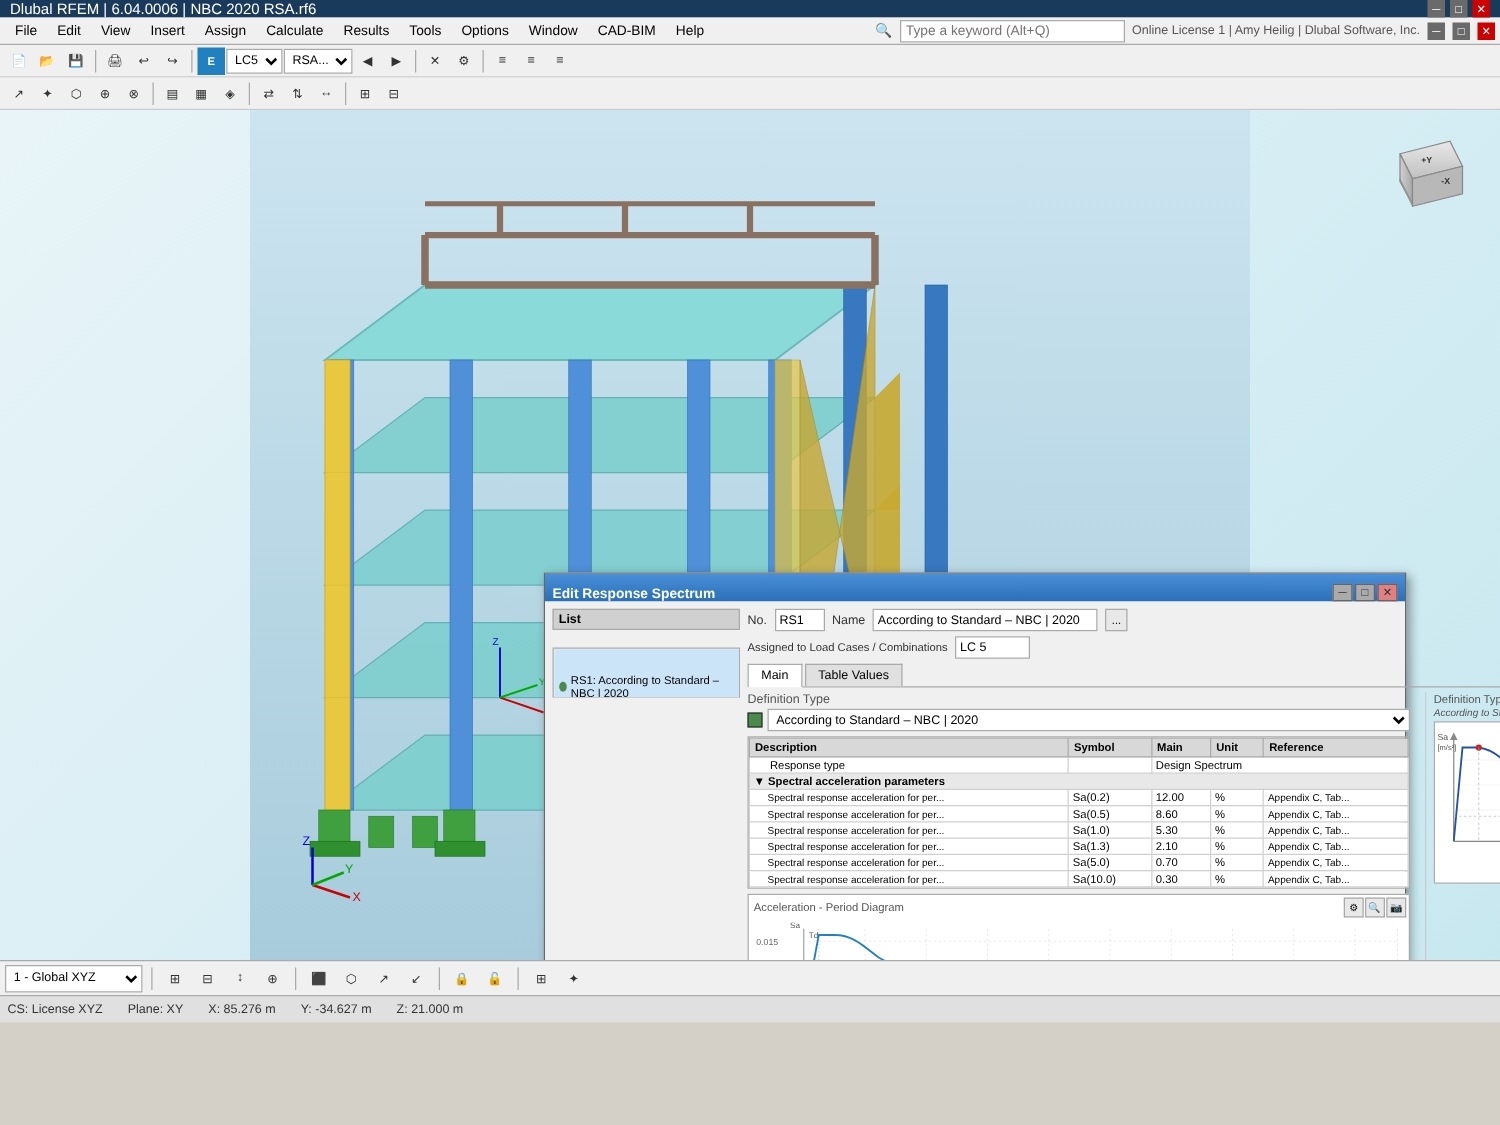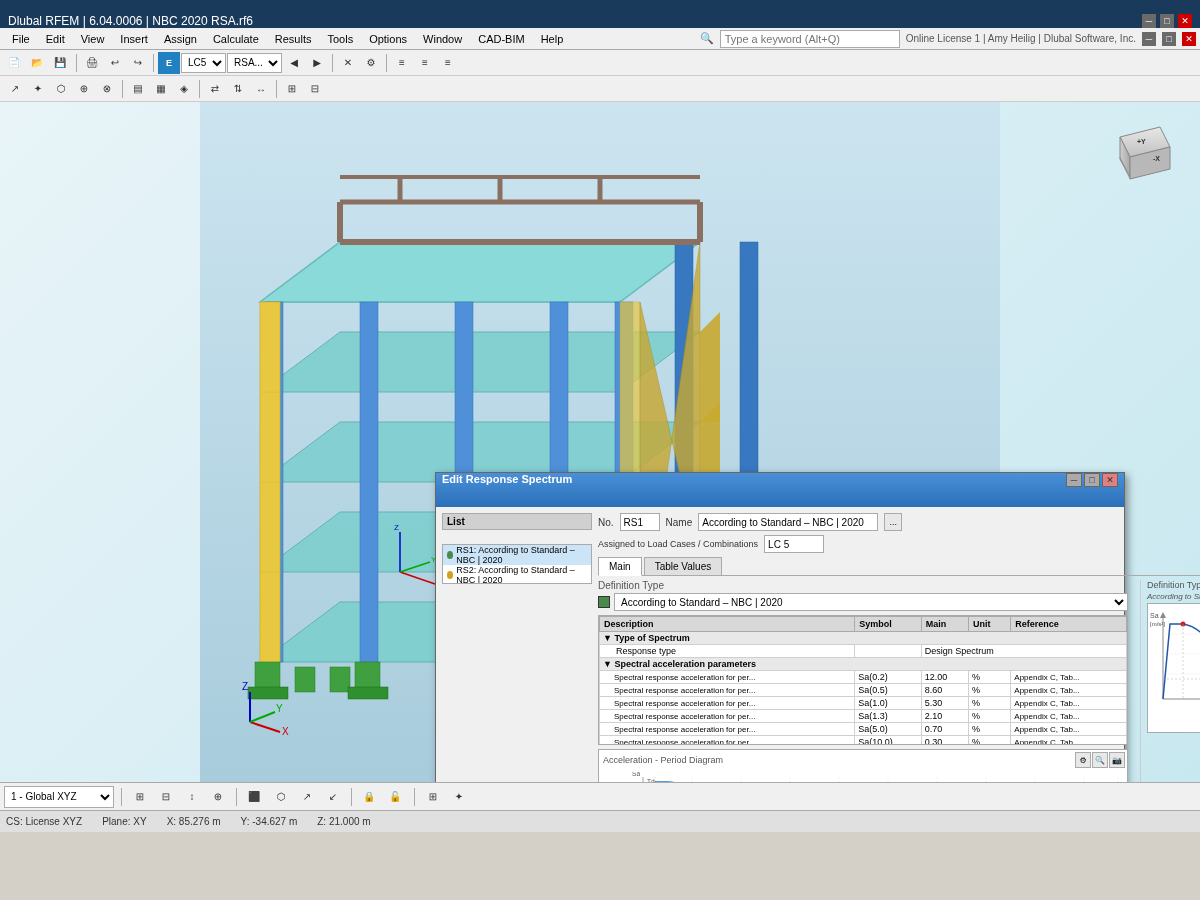--- a/index.html
+++ b/index.html
@@ -1,52 +1,52 @@
 <!DOCTYPE html>
 <html><head>
   <meta charset="utf-8">
   <style>
     * { box-sizing: border-box; margin: 0; padding: 0; }
     body { font-family: 'Segoe UI', Tahoma, Geneva, Verdana, sans-serif; font-size: 11px; background: #d4d0c8; overflow: hidden; width: 1200px; height: 900px; }
     
     
-    .title-bar { background: #1a3a5c; color: white; height: 28px; display: flex; align-items: flex-end; justify-content: space-between; padding: 0 8px; font-size: 12px; }
+    .title-bar { background: #1a3a5c; color: white; height: 14px; display: flex; align-items: flex-end; justify-content: space-between; padding: 0 8px; font-size: 12px; }
     .title-bar-buttons { display: flex; gap: 4px; }
     .title-btn { width: 14px; height: 14px; border: none; cursor: pointer; font-size: 9px; display: flex; align-items: center; justify-content: center; background: #6a6a6a; color: white; }
     .title-btn.close { background: #c00; }
     
     
     .menu-bar { background: #f0f0f0; height: 22px; display: flex; align-items: center; border-bottom: 1px solid #aaa; padding: 0 4px; }
     .menu-bar-left { display: flex; align-items: center; gap: 0; }
     .menu-item { padding: 2px 8px; cursor: pointer; font-size: 11px; white-space: nowrap; }
     .menu-bar-right { margin-left: auto; display: flex; align-items: center; gap: 6px; font-size: 11px; color: #555; }
     .search-box { border: 1px solid #aaa; padding: 1px 4px; height: 18px; width: 180px; font-size: 11px; color: #888; }
     
     
     .toolbar { background: #f0f0f0; height: 26px; display: flex; align-items: center; padding: 2px 4px; border-bottom: 1px solid #ccc; gap: 1px; flex-wrap: nowrap; }
     .toolbar-separator { width: 1px; height: 18px; background: #aaa; margin: 0 3px; }
     .tb-btn { width: 22px; height: 22px; border: 1px solid transparent; background: transparent; cursor: pointer; display: flex; align-items: center; justify-content: center; font-size: 10px; color: #333; }
     .tb-dropdown { height: 20px; border: 1px solid #aaa; background: white; font-size: 10px; padding: 0 2px; }
     .canvas-area { flex: 1; background: linear-gradient(135deg, #e8f4f8 0%, #c8e8f0 100%); position: relative; overflow: hidden; }
     
     
     .dialog { position: absolute; top: 370px; left: 435px; width: 690px; background: #f0f0f0; border: 1px solid #666; box-shadow: 3px 3px 8px rgba(0,0,0,0.4); z-index: 100; }
-    .dialog-title-bar { background: linear-gradient(180deg, #4a90d9 0%, #2a70b9 100%); color: white; height: 34px; display: flex; align-items: flex-start; padding: 0 6px; font-size: 11px; font-weight: bold; }
+    .dialog-title-bar { background: linear-gradient(180deg, #4a90d9 0%, #2a70b9 100%); color: white; height: 22px; display: flex; align-items: flex-end; padding: 0 6px; font-size: 11px; font-weight: bold; }
     .dialog-title-bar-buttons { margin-left: auto; display: flex; gap: 2px; }
     .dialog-btn { width: 16px; height: 14px; background: #aaa; border: 1px solid #666; font-size: 9px; cursor: pointer; display: flex; align-items: center; justify-content: center; color: #333; }
     .dialog-btn.close-btn { background: #e08080; }
     
     .dialog-body { padding: 6px; }
     
     
     .dialog-content { display: flex; gap: 6px; }
     .dialog-list-panel { width: 150px; min-width: 150px; }
     .dialog-list-header { background: #d0d0d0; border: 1px solid #aaa; padding: 2px 4px; font-size: 10px; font-weight: bold; margin-bottom: 14px; }
     .dialog-list { border: 1px solid #aaa; background: white; height: 40px; overflow-y: auto; }
-    .dialog-list-item { padding: 0 4px; font-size: 10px; cursor: pointer; display: flex; align-items: center; gap: 3px; }
+    .dialog-list-item { padding: 20px 4px; font-size: 10px; cursor: pointer; display: flex; align-items: center; gap: 3px; }
     .dialog-list-item.selected { background: #cce4f7; }
     .list-color-dot { width: 8px; height: 8px; border-radius: 50%; }
     
     
     .dialog-right { flex: 1; }
     .field-label { font-size: 10px; color: #333; white-space: nowrap; }
     .field-input { border: 1px solid #aaa; background: white; height: 18px; padding: 1px 3px; font-size: 10px; }
     .field-input.short { width: 40px; }
     
     
@@ -354,23 +354,20 @@
                     <tr>
                       <th>Description</th>
                       <th>Symbol</th>
                       <th>Main</th>
                       <th>Unit</th>
                       <th>Reference</th>
                     </tr>
                   </thead>
                   <tbody>
 
-                    <tr class="section-header">
-                      <td colspan="5">▼ Type of Spectrum</td>
-                    </tr>
                     <tr>
                       <td style="padding-left:16px;">Response type</td>
                       <td></td>
                       <td colspan="3">Design Spectrum</td>
                     </tr>
 
                     <tr class="section-header">
                       <td colspan="5">▼ Spectral acceleration parameters</td>
                     </tr>
                     <tr>

